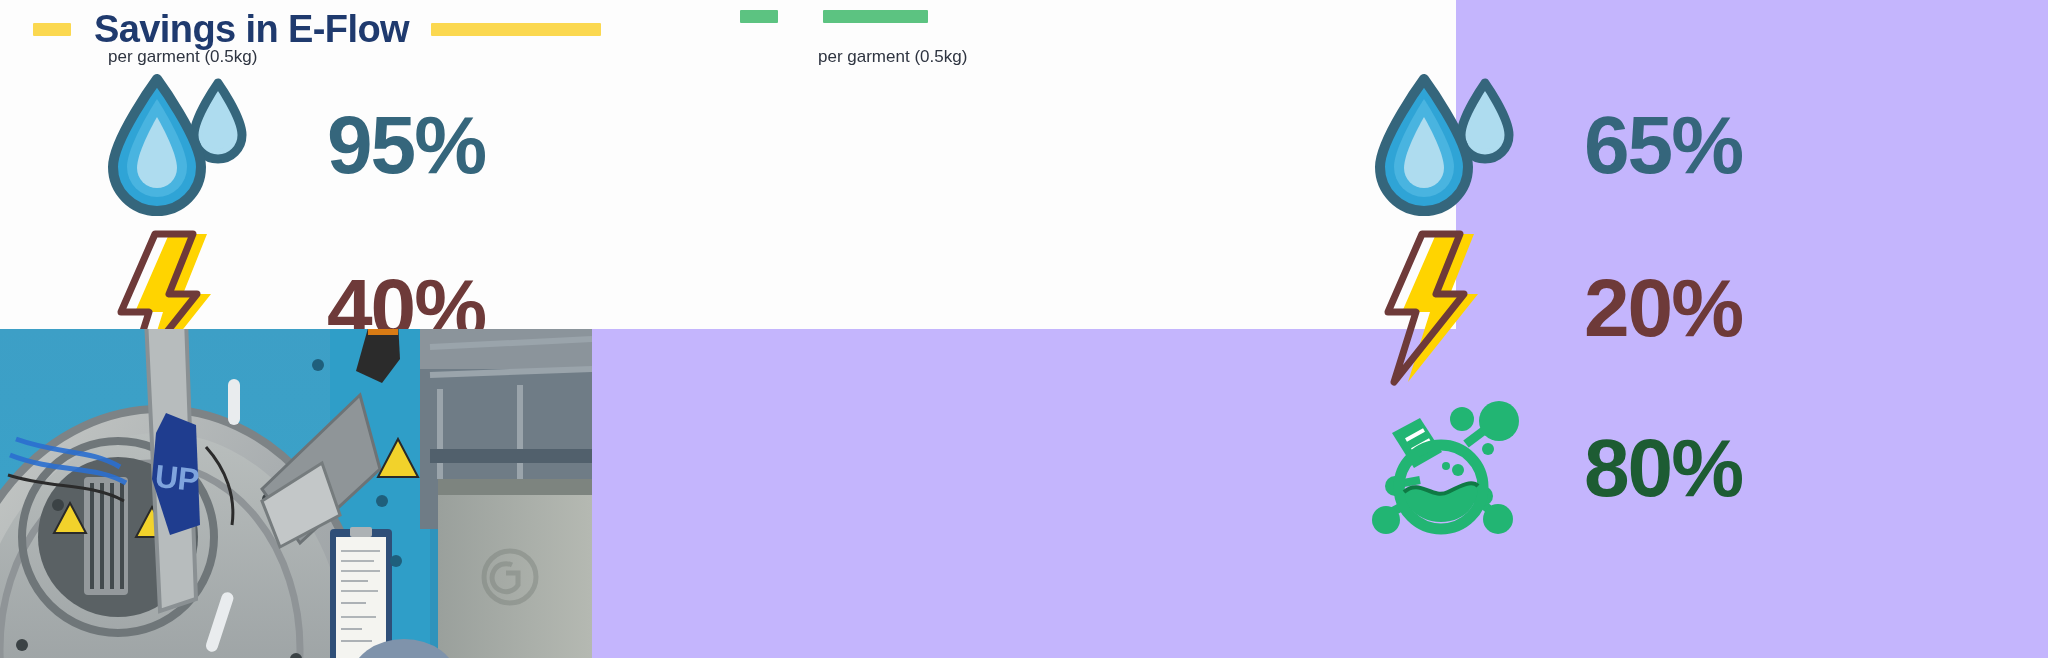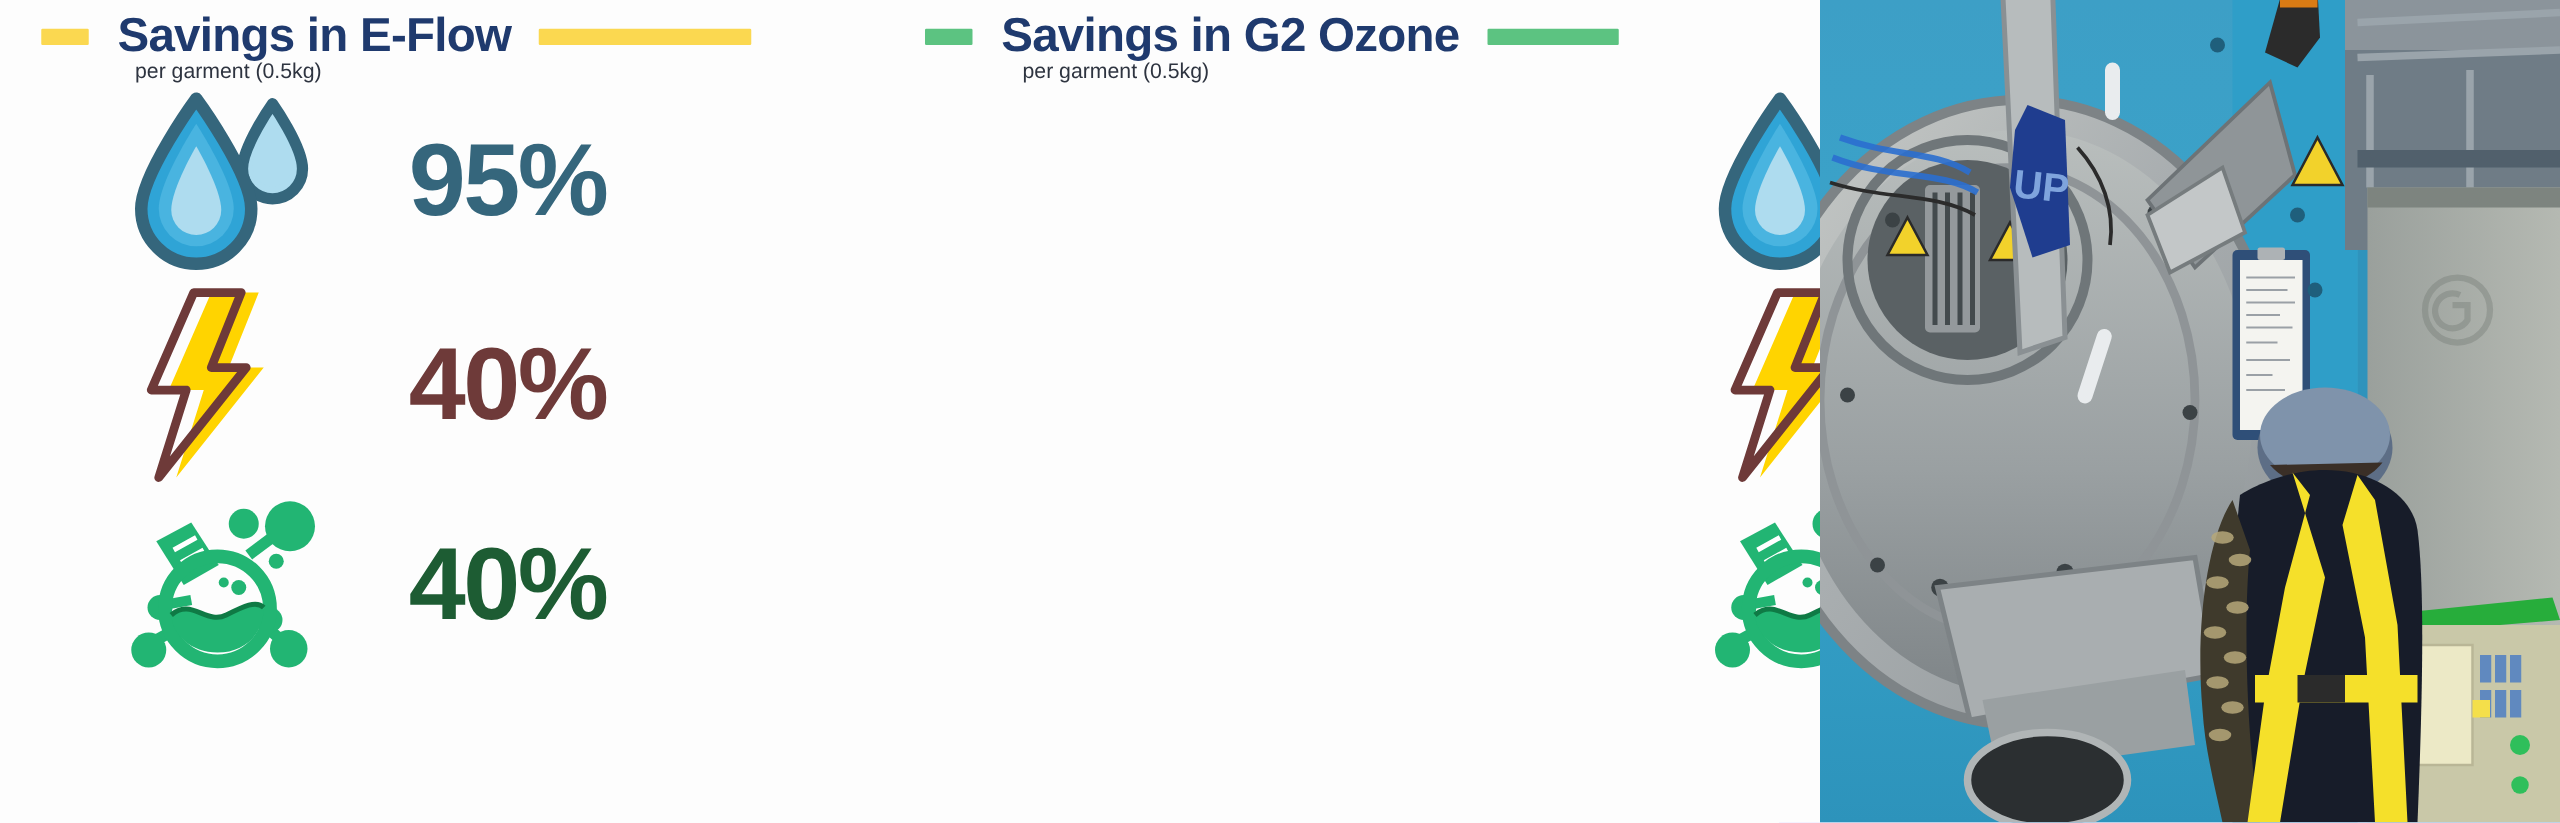--- a/index.html
+++ b/index.html
@@ -9,20 +9,21 @@
     overflow: hidden;
     background: #ffffff;
     font-family: "Liberation Sans", sans-serif;
   }
   #page {
     position: relative;
     width: 2048px;
     height: 658px;
     background: #c4b5fd;
     display: flex;
+    flex-direction: column;
   }
 
   
   #panels {
     position: relative;
     width: 1456px;
     height: 658px;
     background: #fdfdfd;
   }
 
@@ -195,21 +196,20 @@
           </svg>
         </div>
         <div class="stat-value" style="color:#1D5C33">40%</div>
       </div>
     </div>
 
     <div class="column col-right">
 
       <div class="col-header">
         <span class="accent-dash short" style="background:#5CC381"></span>
-        <span class="col-title">Savings in G2 Ozone</span>
         <span class="accent-dash long" style="background:#5CC381"></span>
       </div>
 
       <div class="col-sub">per garment (0.5kg)</div>
 
       <div class="stat-row row-0">
         <div class="stat-icon">
           <svg viewBox="0 0 170 160" width="170" height="160" aria-hidden="true">
             <path d="M123 18 C123 18 99 52 99 70 a24 24 0 0 0 48 0 C147 52 123 18 123 18 Z" fill="#AEDCEF" stroke="#35667C" stroke-width="9" stroke-linejoin="round"></path>
             <path d="M123 28 C123 28 107 54 107 68 a16 16 0 0 0 32 0 C139 54 123 28 123 28 Z" fill="#AEDCEF"></path>

